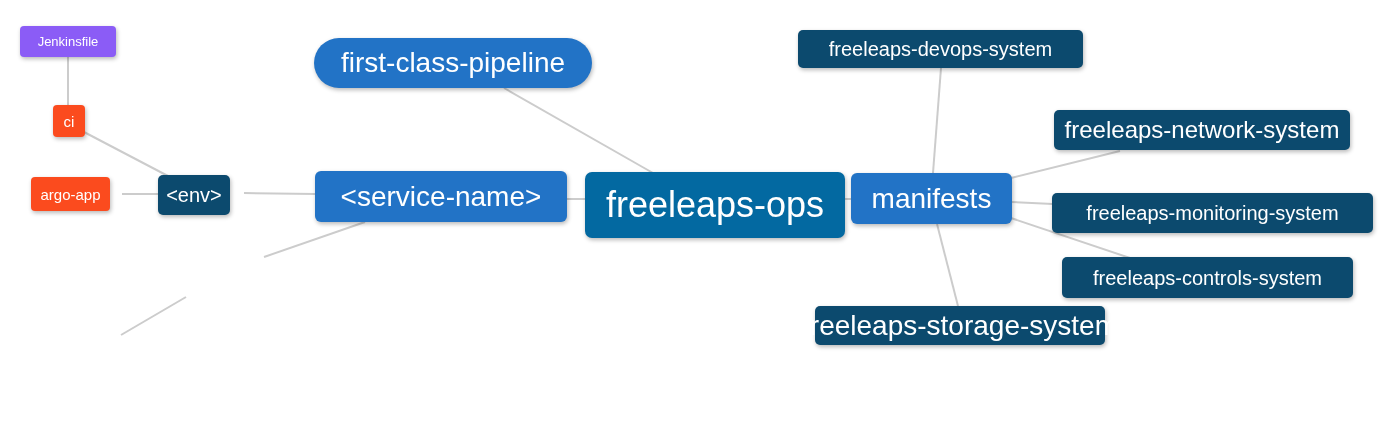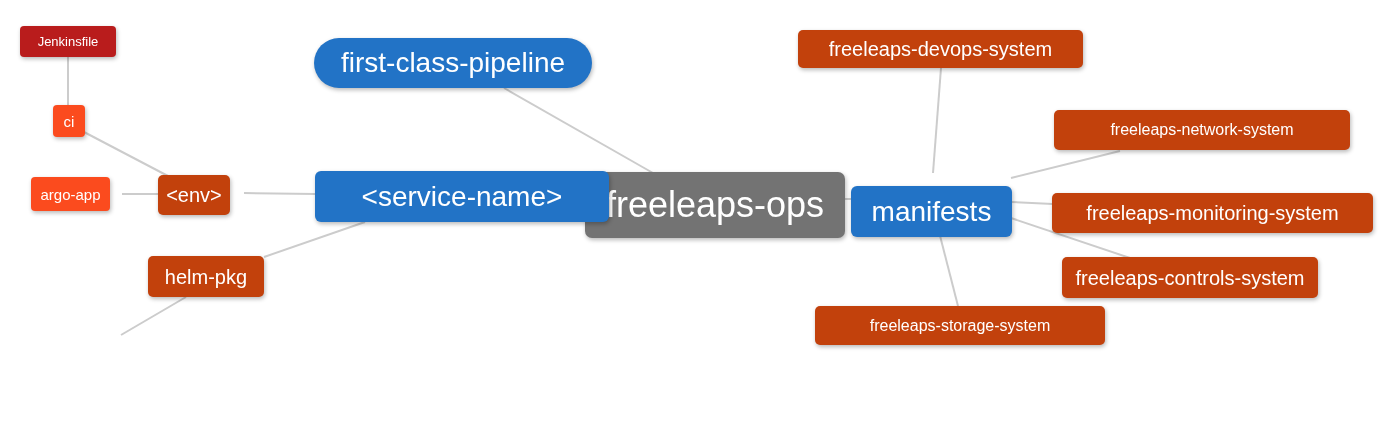--- a/index.html
+++ b/index.html
@@ -33,25 +33,25 @@
     justify-content: center;
     color: #FFFFFF;
     white-space: nowrap;
     border-radius: 5px;
     box-shadow: 1px 2px 4px rgba(0,0,0,0.28);
     cursor: pointer;
     box-sizing: border-box;
     line-height: 1;
     user-select: none;
   }
-  .lvl1 { background: #737373; border-radius: 7px; }
+  .lvl1 { background: #0369a1; border-radius: 7px; }
   .lvl2 { background: #2273C6; border-radius: 6px; }
-  .lvl3 { background: #c2410c; border-radius: 5px; }
+  .lvl3 { background: #0c4a6e; border-radius: 5px; }
   .lvl4 { background: #FB4B1E; border-radius: 4px; }
-  .lvl5 { background: #b91c1c; border-radius: 4px; }
+  .lvl5 { background: #8b5cf6; border-radius: 4px; }
 </style>
 </head>
 <body>
 
 <div class="canvas">
 
   <svg class="edges" width="1390" height="421">
     <line x1="68" y1="57" x2="68" y2="106"></line>
     <line x1="84" y1="132" x2="168" y2="176"></line>
     <line x1="122" y1="194" x2="158" y2="194"></line>
@@ -65,38 +65,37 @@
     <line x1="1011" y1="178" x2="1120" y2="151"></line>
     <line x1="1011" y1="202" x2="1053" y2="204"></line>
     <line x1="1011" y1="218" x2="1130" y2="258"></line>
     <line x1="937" y1="224" x2="958" y2="306"></line>
   </svg>
 
   <div class="node lvl1" style="left:585px; top:172px; width:260px; height:66px; font-size:36px;">freeleaps-ops</div>
 
   <div class="node lvl2" style="left:314px; top:38px; width:278px; height:50px; font-size:28px;border-radius:25px;">first-class-pipeline</div>
 
-  <div class="node lvl2" style="left:315px; top:171px; width:294px; height:51px; font-size:28px;">&lt;service-name&gt;</div>
+  <div class="node lvl2" style="left:315px; top:171px; width:252px; height:51px; font-size:28px;">&lt;service-name&gt;</div>
 
-  <div class="node lvl2" style="left:851px; top:186px; width:161px; height:51px; font-size:28px;">manifests</div>
+  <div class="node lvl2" style="left:851px; top:173px; width:161px; height:51px; font-size:28px;">manifests</div>
 
   <div class="node lvl3" style="left:158px; top:175px; width:72px; height:40px; font-size:20px;">&lt;env&gt;</div>
 
-  <div class="node lvl3" style="left:148px; top:256px; width:116px; height:41px; font-size:20px;">helm-pkg</div>
 
   <div class="node lvl4" style="left:53px; top:105px; width:32px; height:32px; font-size:15px;text-align:center;">ci</div>
 
   <div class="node lvl4" style="left:31px; top:177px; width:79px; height:34px; font-size:15px;">argo-app</div>
 
 
   <div class="node lvl5" style="left:20px; top:26px; width:96px; height:31px; font-size:13px;">Jenkinsfile</div>
 
   <div class="node lvl3" style="left:798px; top:30px; width:285px; height:38px; font-size:20px;">freeleaps-devops-system</div>
 
-  <div class="node lvl3" style="left:1054px; top:110px; width:296px; height:40px; font-size:16px;">freeleaps-network-system</div>
+  <div class="node lvl3" style="left:1054px; top:110px; width:296px; height:40px; font-size:24px;">freeleaps-network-system</div>
 
   <div class="node lvl3" style="left:1052px; top:193px; width:321px; height:40px; font-size:20px;">freeleaps-monitoring-system</div>
 
-  <div class="node lvl3" style="left:1062px; top:257px; width:256px; height:41px; font-size:20px;">freeleaps-controls-system</div>
+  <div class="node lvl3" style="left:1062px; top:257px; width:291px; height:41px; font-size:20px;">freeleaps-controls-system</div>
 
-  <div class="node lvl3" style="left:815px; top:306px; width:290px; height:39px; font-size:16px;">freeleaps-storage-system</div>
+  <div class="node lvl3" style="left:815px; top:306px; width:290px; height:39px; font-size:28px;">freeleaps-storage-system</div>
 
 </div>
 
 </body></html>

